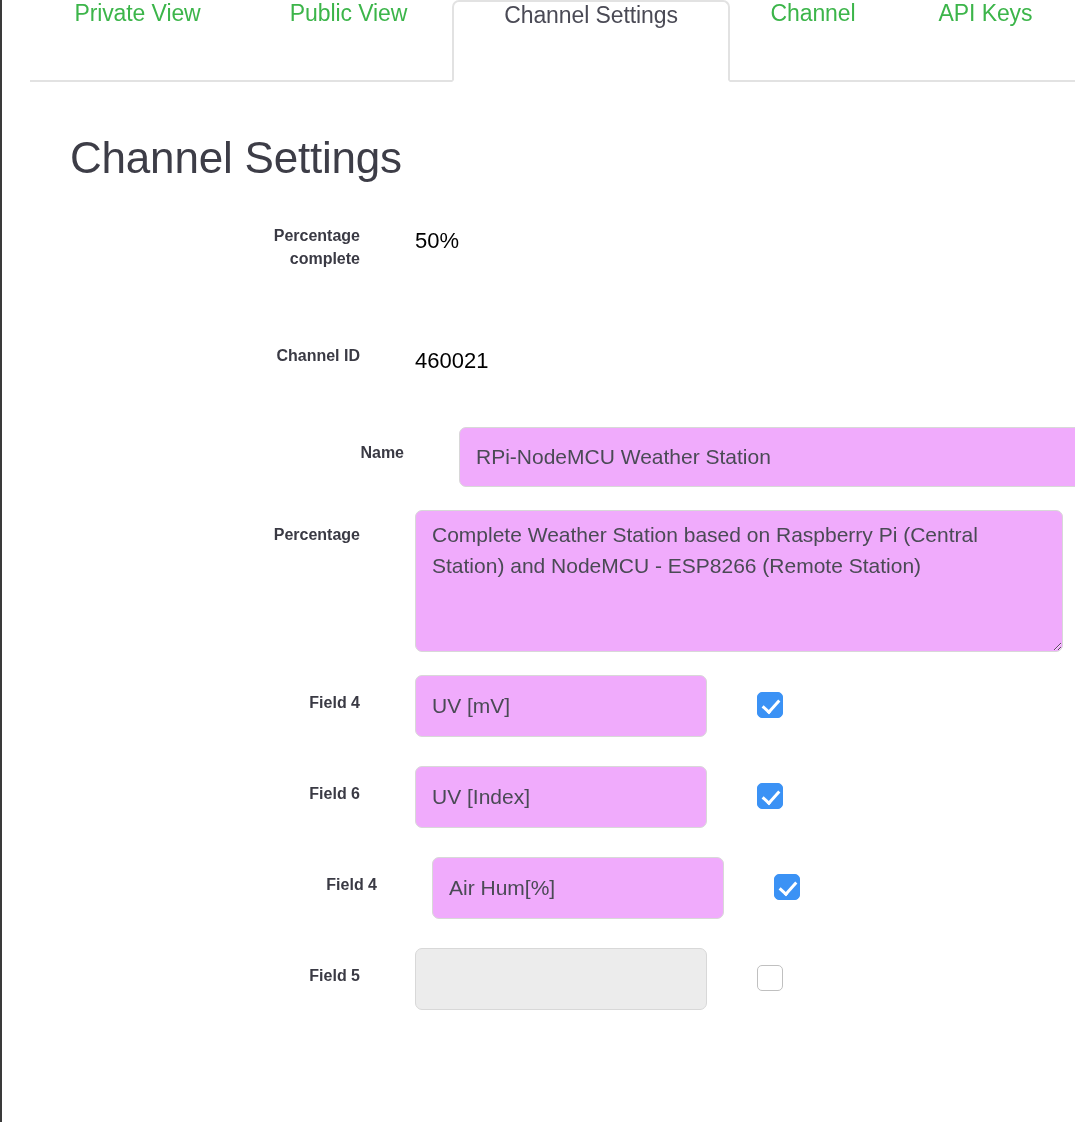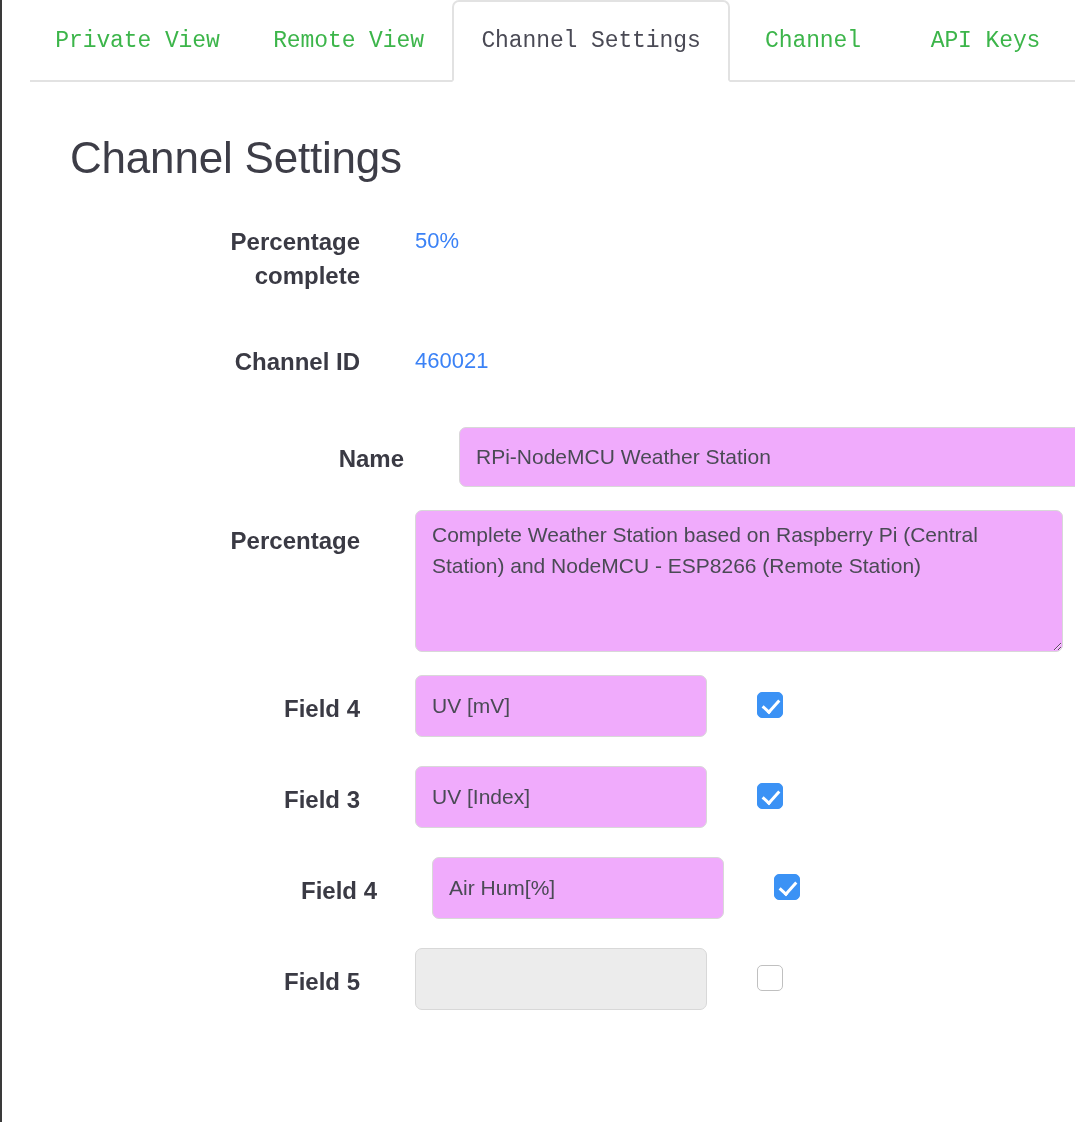--- a/index.html
+++ b/index.html
@@ -31,31 +31,31 @@
     position: absolute;
     left: 0; top: 80px;
     width: 1045px; height: 2px;
     background: #e2e2e2;
   }
   .tab {
     position: absolute;
     top: 0;
     height: 82px;
     display: flex;
-    align-items: center;
+    align-items: flex-start;
     justify-content: center;
     font-size: 23px;
     color: #3cb54a;
     letter-spacing: -0.1px;
     white-space: nowrap;
     cursor: pointer;
     background: transparent;
     border: none;
     padding: 0 22px;
-    font-family: Liberation Mono, monospace;
+    font-family: Liberation Sans, sans-serif;
   }
   .tab.active {
     color: #4a4a55;
     background: #ffffff;
     border: 2px solid #e2e2e2;
     border-bottom: 2px solid #ffffff;
     border-radius: 7px 7px 0 0;
     z-index: 3;
   }
 
@@ -79,31 +79,31 @@
   .row {
     position: relative;
     display: flex;
     align-items: flex-start;
     margin-bottom: 0;
   }
   .lbl {
     width: 360px;
     flex: 0 0 360px;
     text-align: right;
-    font-size: 24px;
+    font-size: 16px;
     font-weight: bold;
     color: #3a3a44;
     line-height: 1.42;
     padding-right: 0;
     white-space: pre-line;
   }
   .val {
     margin-left: 55px;
     font-size: 22px;
-    color: #3b82f6;
+    color: #000000;
     line-height: 1.42;
   }
 
   .ctrl { margin-left: 55px; }
 
   input.txt, textarea.txt {
     font-family: "Liberation Sans", sans-serif;
     font-size: 21px;
     color: #4a4a55;
     background: #f0abfc;
@@ -163,21 +163,21 @@
 <div class="edge-left"></div>
 
 <div class="tabbar">
   <div class="tabbar-underline"></div>
 
   <div class="tab" style="left:0px;width:215px;">
     <span>Private View</span>
   </div>
 
   <div class="tab" style="left:215px;width:207px;">
-    <span>Remote View</span>
+    <span>Public View</span>
   </div>
 
   <div class="tab active" style="left:422px;width:278px;">
     <span>Channel Settings</span>
   </div>
 
   <div class="tab" style="left:700px;width:166px;">
     <span>Channel</span>
   </div>
 
@@ -219,21 +219,21 @@
     <div class="lbl" style="padding-top:17px;">Field 4</div>
     <div class="ctrl">
       <input class="txt small" type="text" value="UV [mV]" style="">
     </div>
     <div class="cbwrap">
       <span class="cb checked"></span>
     </div>
   </div>
 
   <div class="row" style="height:91px;">
-    <div class="lbl" style="padding-top:17px;">Field 3</div>
+    <div class="lbl" style="padding-top:17px;">Field 6</div>
     <div class="ctrl">
       <input class="txt small" type="text" value="UV [Index]" style="">
     </div>
     <div class="cbwrap">
       <span class="cb checked"></span>
     </div>
   </div>
 
 
   <div class="row" style="height:91px;margin-left:17px;">

